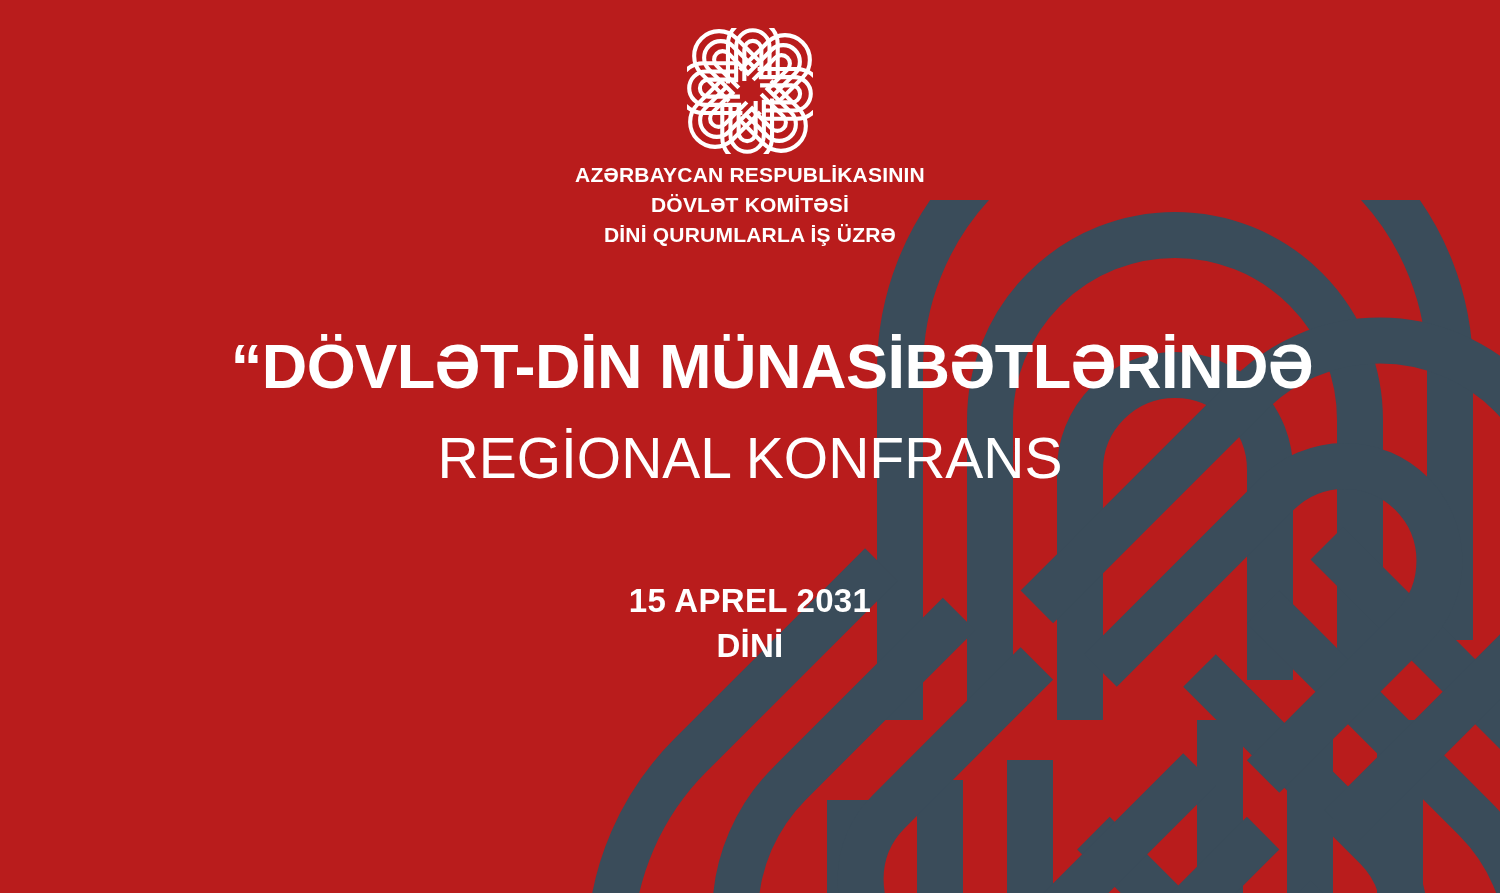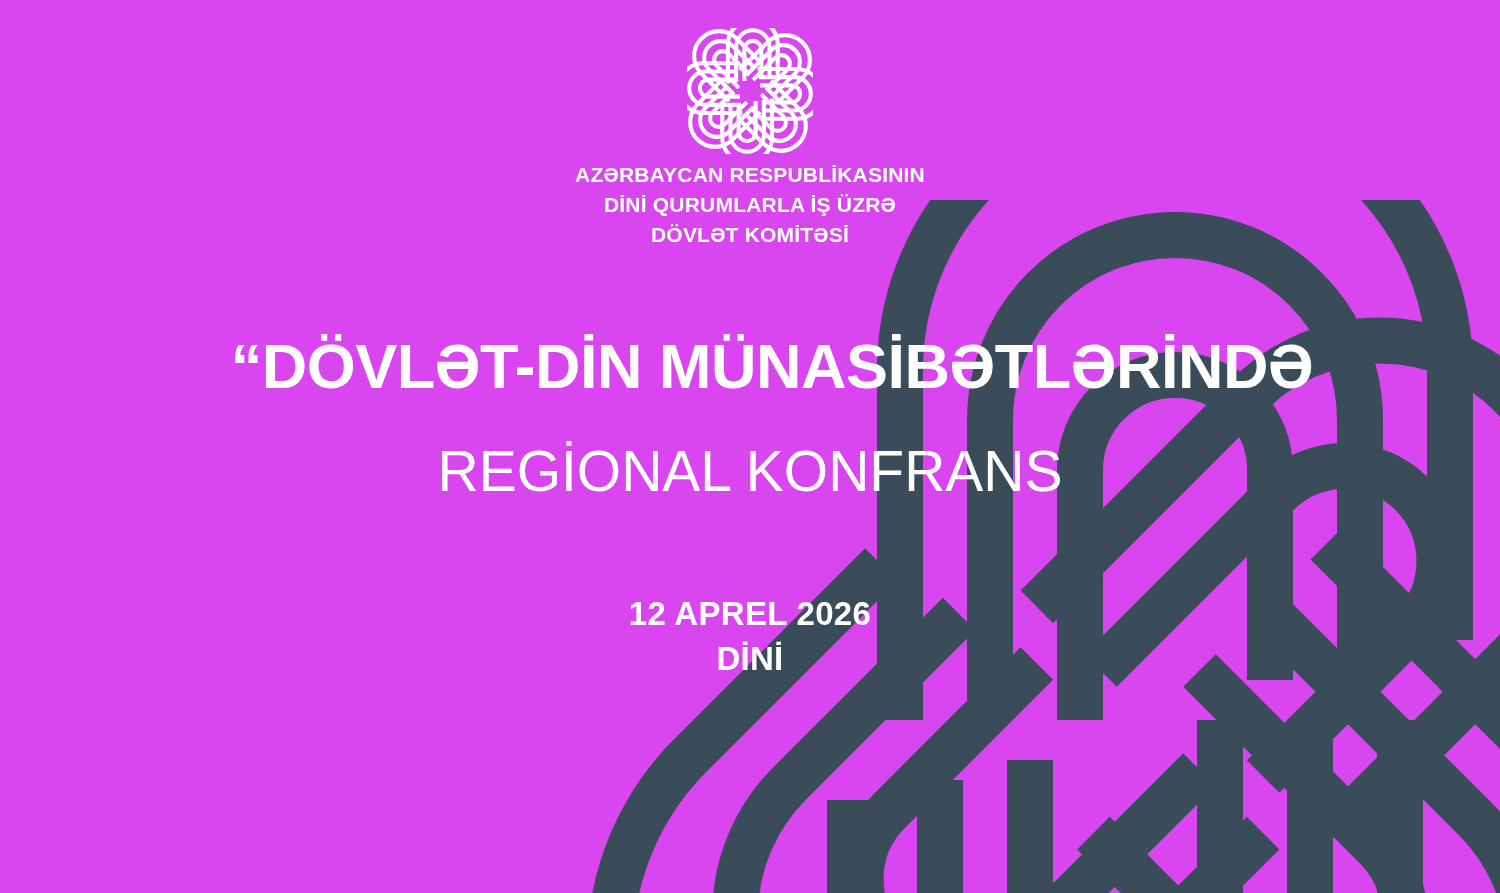--- a/index.html
+++ b/index.html
@@ -7,21 +7,21 @@
     margin: 0;
     padding: 0;
     background: #1c2b38;
   }
 
   #stage {
     position: relative;
     width: 1500px;
     height: 893px;
     overflow: hidden;
-    background: #d946ef;
+    background: #b91c1c;
     font-family: "Liberation Sans", "DejaVu Sans", sans-serif;
     color: #ffffff;
     -webkit-font-smoothing: antialiased;
   }
 
   
   #watermark {
     position: absolute;
     inset: 0;
     overflow: hidden;
@@ -74,21 +74,21 @@
     line-height: 1.24;
     letter-spacing: -0.5px;
     color: #ffffff;
     width: 100%;
     padding-left: 44px;
   }
   .title-block div { white-space: nowrap; }
 
   
   .subtitle {
-    margin-top: 34px;
+    margin-top: 21px;
     text-align: center;
     font-weight: normal;
     font-size: 57px;
     line-height: 1.1;
     letter-spacing: 0px;
     color: #ffffff;
     white-space: nowrap;
   }
 
   
@@ -187,29 +187,29 @@
         <g transform="rotate(315)">
           <path d="M -9 -16 L -9 -66 A 13.5 13.5 0 0 1 18 -66 L 18 -22"></path>
           <path d="M -22 -14 L -22 -70 A 26.5 26.5 0 0 1 31 -70 L 31 -20"></path>
           <path d="M -35 -12 L -35 -74 A 39.5 39.5 0 0 1 44 -74 L 44 -18"></path>
         </g>
       </g>
     </svg>
 
     <div class="org-name">
       <div>AZƏRBAYCAN RESPUBLİKASININ</div>
+      <div>DÖVLƏT KOMİTƏSİ</div>
       <div>DİNİ QURUMLARLA İŞ ÜZRƏ</div>
-      <div>DÖVLƏT KOMİTƏSİ</div>
     </div>
 
     <div class="title-block">
       <div>“DÖVLƏT-DİN MÜNASİBƏTLƏRİNDƏ</div>
     </div>
 
     <div class="subtitle">REGİONAL KONFRANS</div>
 
     <div class="meta-block">
-      <div>12 APREL 2026</div>
+      <div>15 APREL 2031</div>
       <div>DİNİ</div>
     </div>
 
   </div>
 </div>
 
 </body></html>

